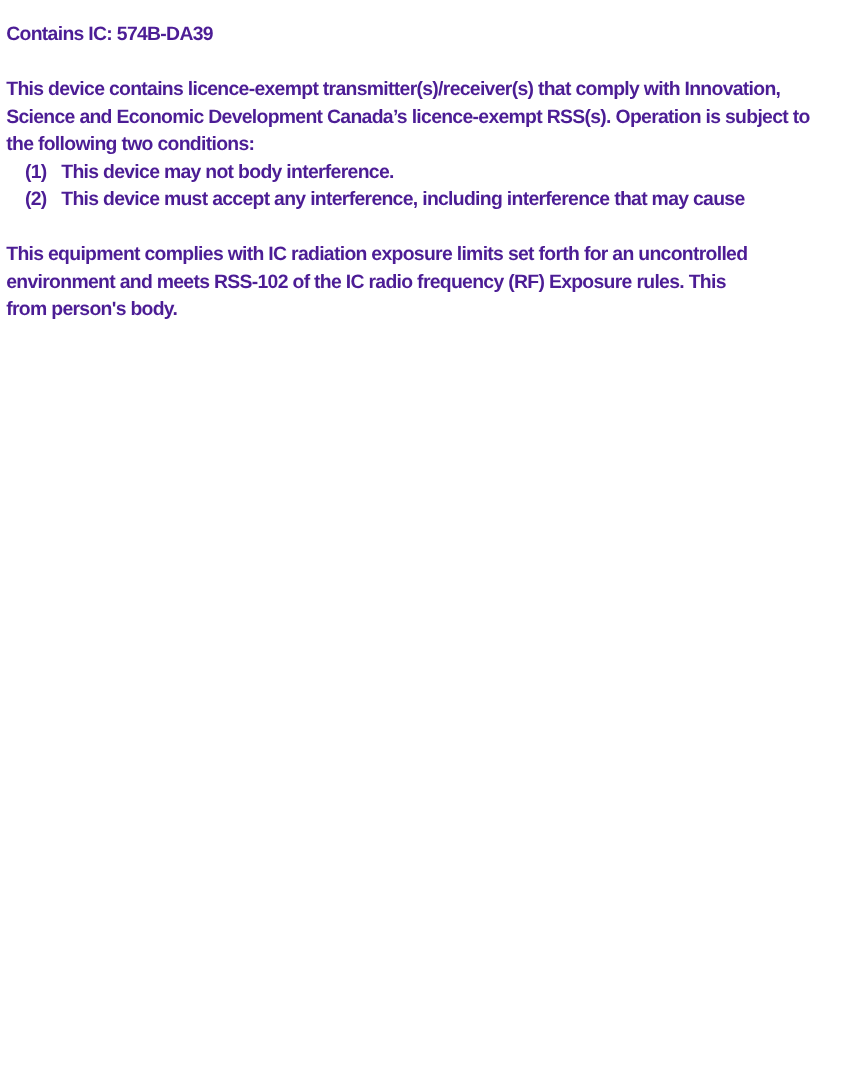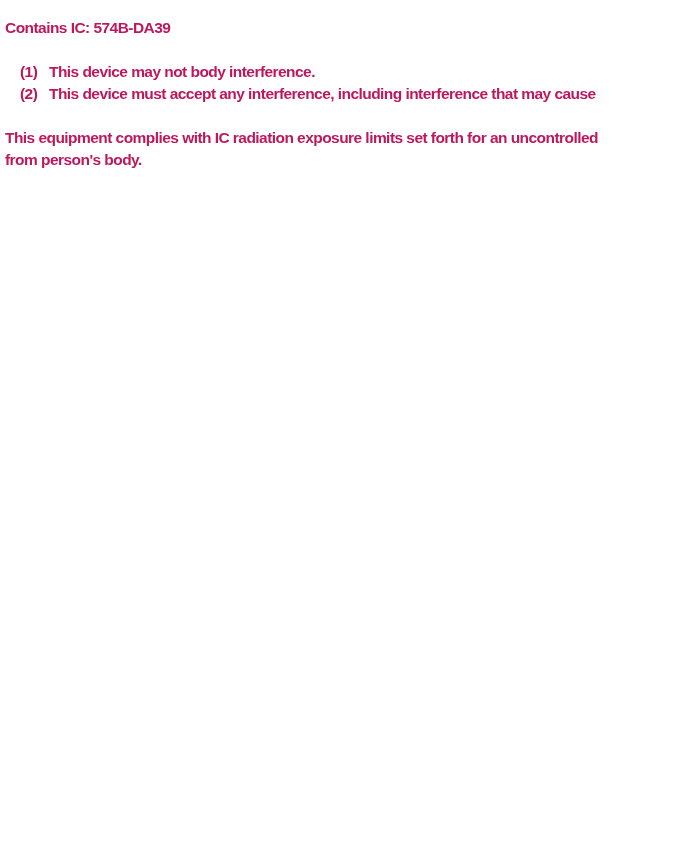--- a/index.html
+++ b/index.html
@@ -13,21 +13,21 @@
     width: 684px;
     height: 600px;
     background: #ffffff;
     box-sizing: border-box;
     padding: 17px 4px 0 5px;
     overflow: hidden;
     font-family: "Liberation Sans", sans-serif;
     font-weight: 700;
     font-size: 15.5px;
     letter-spacing: -0.55px;
-    color: #be185d;
+    color: #4c1d95;
   }
   .line {
     white-space: pre;
     line-height: 22px;
     min-height: 22px;
   }
   .block-gap {
     margin-bottom: 22px;
   }
   .cond-item {
@@ -44,32 +44,38 @@
 </style>
 </head>
 <body>
 
 <div class="page">
 
   <div class="para block-gap">
       <div class="line">Contains IC: 574B-DA39</div>
     </div>
 
+  <div class="para">
+      <div class="line">This device contains licence-exempt transmitter(s)/receiver(s) that comply with Innovation,</div>
+      <div class="line">Science and Economic Development Canada’s licence-exempt RSS(s). Operation is subject to</div>
+      <div class="line">the following two conditions:</div>
+    </div>
 
   <div class="cond-list block-gap">
       <div class="cond-item">
         <span class="cond-marker">(1)</span>
         <div class="line">This device may not body interference.</div>
       </div>
       <div class="cond-item">
         <span class="cond-marker">(2)</span>
         <div class="line">This device must accept any interference, including interference that may cause</div>
       </div>
     </div>
 
   <div class="para caution">
     <div>
         <div class="line">This equipment complies with IC radiation exposure limits set forth for an uncontrolled</div>
+        <div class="line">environment and meets RSS-102 of the IC radio frequency (RF) Exposure rules. This</div>
         <div class="line">from person's body.</div>
       </div>
   </div>
 
 </div>
 
 </body></html>

